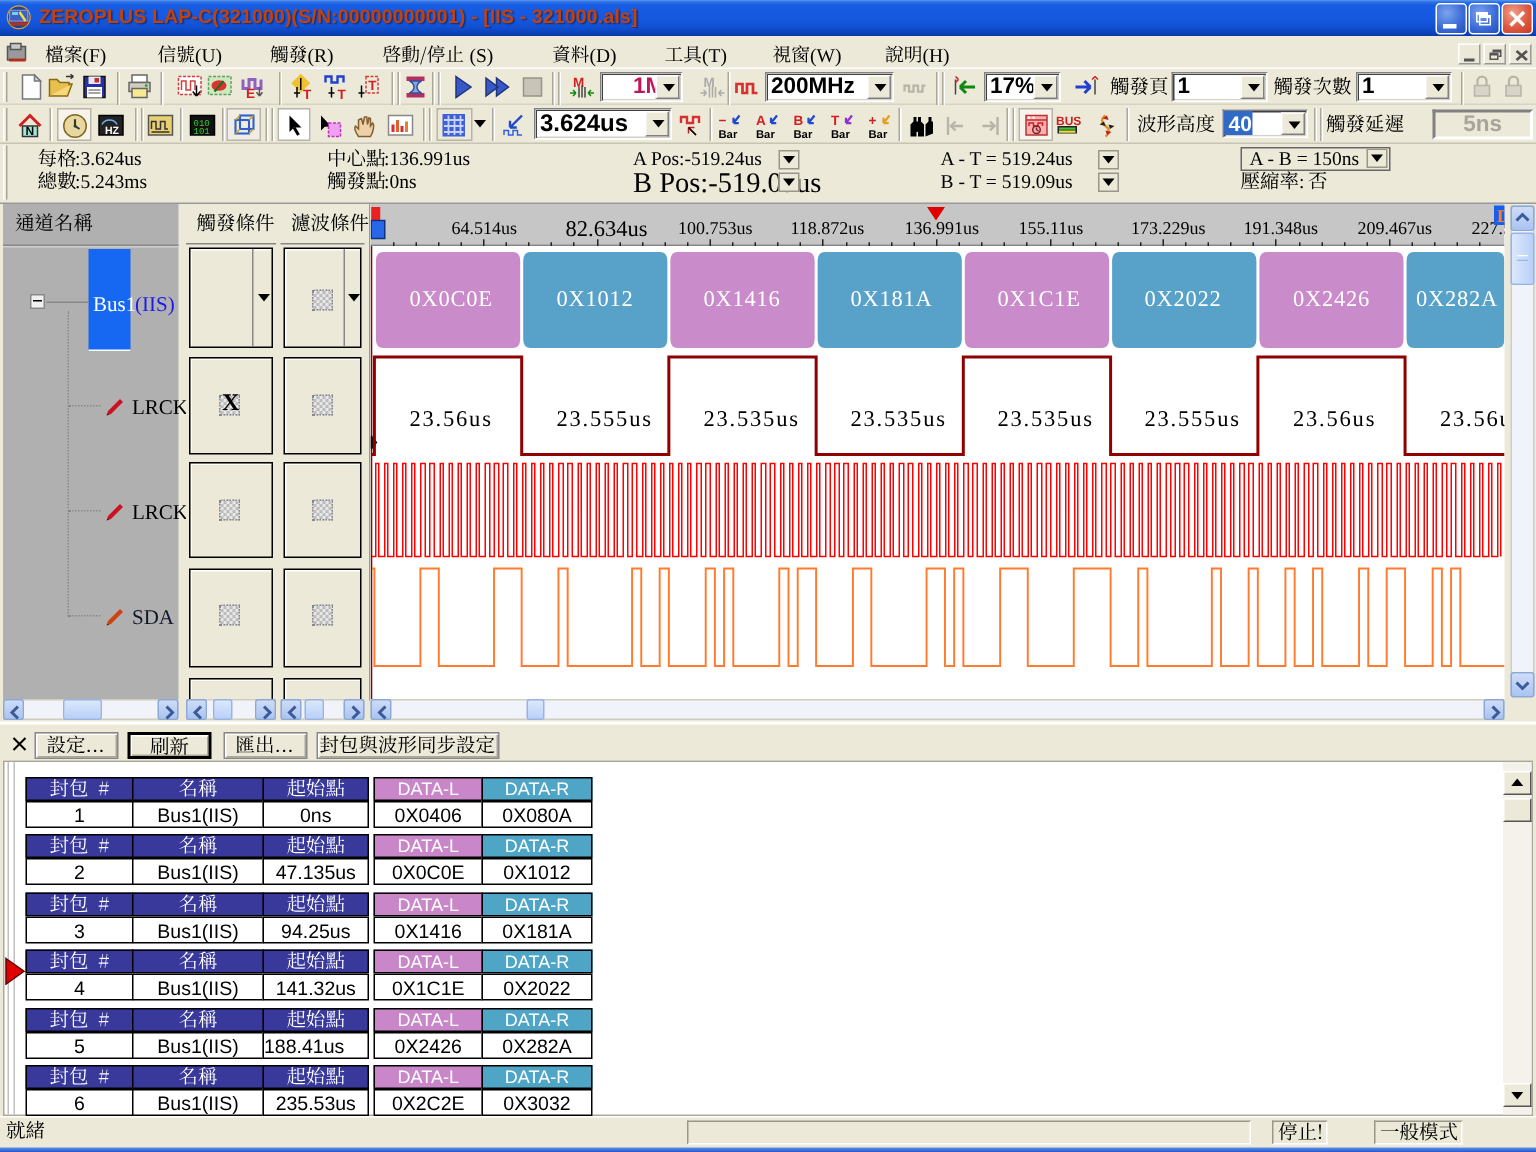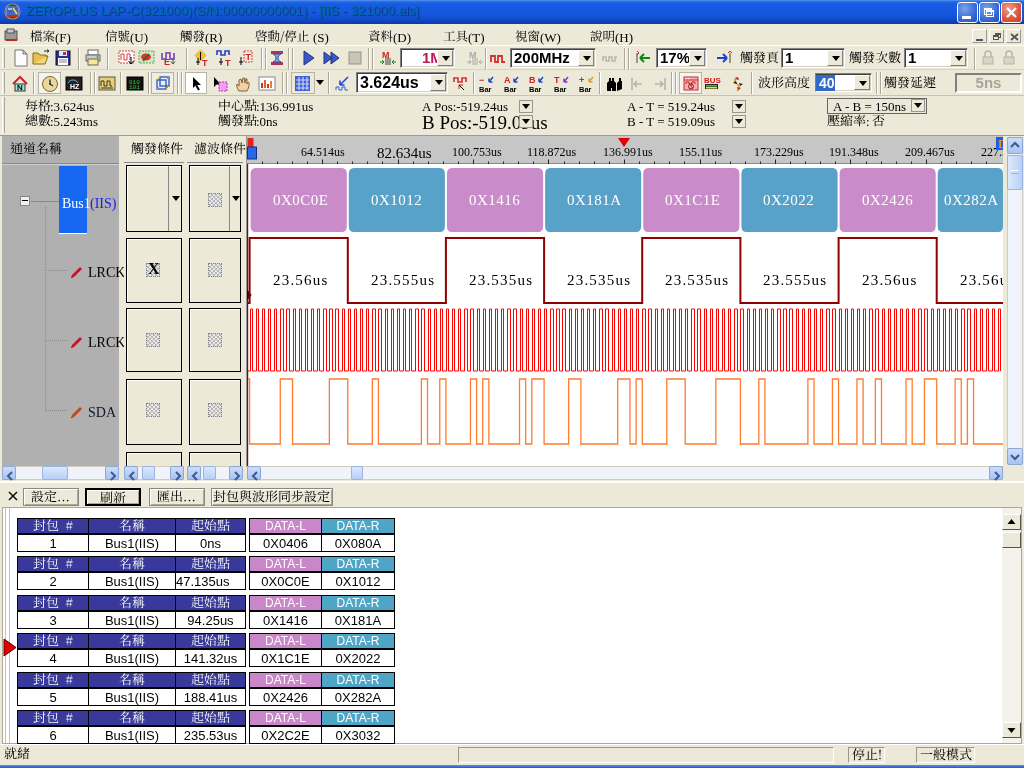--- a/index.html
+++ b/index.html
@@ -74,21 +74,21 @@
 <div style="position:absolute;left:0px;top:0px;width:1024px;height:24px;background:linear-gradient(180deg,#5a96ee 0%,#2a70e8 6%,#185ce4 14%,#1659df 52%,#1150d2 75%,#0c41b8 92%,#0a38a6 100%)"></div>
 <svg width="17" height="17" style="position:absolute;left:4px;top:3px">
     <circle cx="8.5" cy="8.5" r="8" fill="#e8a020"></circle>
     <circle cx="8.5" cy="8.5" r="7.2" fill="#184898"></circle>
     <rect x="2.5" y="4" width="12" height="7" fill="#3060c0" stroke="#88c" stroke-width="1"></rect>
     <rect x="3" y="4.5" width="11" height="6" fill="#4060c0"></rect>
     <path d="M3 12h11v2H3z" fill="#c03010"></path>
     <path d="M4 5h4v2H4z" fill="#70d0f0"></path>
     <path d="M9 5l4 6" stroke="#f0e040" stroke-width="1.6"></path>
   </svg>
-<div style="position:absolute;left:26px;top:3px;font-weight:normal;font-size:13px;color:#0369a1;letter-spacing:0.1px;text-shadow:1px 1px 1px #0a3080;white-space:nowrap">ZEROPLUS LAP-C(321000)(S/N:00000000001) - [IIS - 321000.als]</div>
+<div style="position:absolute;left:26px;top:3px;font-weight:bold;font-size:13px;color:#c2410c;letter-spacing:0.1px;text-shadow:1px 1px 1px #0a3080;white-space:nowrap">ZEROPLUS LAP-C(321000)(S/N:00000000001) - [IIS - 321000.als]</div>
 <div style="position:absolute;left:957px;top:2px;width:21px;height:21px;border-radius:3px;border:1px solid #fff;background:radial-gradient(circle at 35% 30%,#7ba4ec,#3969d6 60%,#2350b8)">
     <div style="position:absolute;left:4px;top:13px;width:9px;height:3px;background:#fff"></div>
   </div>
 <div style="position:absolute;left:979px;top:2px;width:21px;height:21px;border-radius:3px;border:1px solid #fff;background:radial-gradient(circle at 35% 30%,#7ba4ec,#3969d6 60%,#2350b8)">
     <div style="position:absolute;left:6px;top:7px;width:8px;height:7px;border:1px solid #fff;border-top:2px solid #fff"></div>
     <div style="position:absolute;left:4px;top:5px;width:8px;height:7px;border:1px solid #fff;border-top:2px solid #fff;background:transparent"></div>
   </div>
 <div style="position:absolute;left:1001px;top:2px;width:21px;height:21px;border-radius:3px;border:1px solid #fff;background:radial-gradient(circle at 35% 30%,#f0a088,#dd5942 55%,#c93a20)">
     <svg width="19" height="19" style="position:absolute;left:0;top:0">
       <path d="M5 5l9 9M14 5l-9 9" stroke="#fff" stroke-width="2.2"></path>
@@ -789,21 +789,21 @@
       </svg></div></div>
 <div style="position:absolute;left:175px;top:556px;width:71px;height:16px;background:#39399b;border:1px solid #000;text-align:center;overflow:hidden;line-height:13px"><div style="display:inline-block;vertical-align:top;margin-top:0px"><svg width="40" height="16" style="overflow:visible" fill="#fff">
         <use href="#g8D77" transform="translate(0.0,11.2) scale(0.01300,-0.01300)"></use>
         <use href="#g59CB" transform="translate(13.0,11.2) scale(0.01300,-0.01300)"></use>
         <use href="#g9EDE" transform="translate(26.0,11.2) scale(0.01300,-0.01300)"></use>
       </svg></div></div>
 <div style="position:absolute;left:249px;top:556px;width:73px;height:16px;background:#c987c9;border:1px solid #000;text-align:center;color:#fff;font-size:12px;line-height:14px">DATA-L</div>
 <div style="position:absolute;left:321px;top:556px;width:74px;height:16px;background:#4fa5c6;border:1px solid #000;text-align:center;color:#fff;font-size:12px;line-height:14px">DATA-R</div>
 <div style="position:absolute;left:17px;top:572px;width:72px;height:18px;background:#fff;border:1px solid #000;text-align:center;font-size:13px;color:#000;line-height:18px">2</div>
 <div style="position:absolute;left:88px;top:572px;width:88px;height:18px;background:#fff;border:1px solid #000;text-align:center;font-size:13px;color:#000;line-height:18px">Bus1(IIS)</div>
-<div style="position:absolute;left:175px;top:572px;width:71px;height:18px;background:#fff;border:1px solid #000;font-size:13px;color:#000;line-height:18px">47.135us</div>
+<div style="position:absolute;left:175px;top:572px;width:71px;height:18px;background:#fff;border:1px solid #000;text-align:center;font-size:13px;color:#000;line-height:18px">47.135us</div>
 <div style="position:absolute;left:249px;top:572px;width:73px;height:18px;background:#fff;border:1px solid #000;text-align:center;font-size:13px;color:#000;line-height:18px">0X0C0E</div>
 <div style="position:absolute;left:321px;top:572px;width:74px;height:18px;background:#fff;border:1px solid #000;text-align:center;font-size:13px;color:#000;line-height:18px">0X1012</div>
 <div style="position:absolute;left:17px;top:595px;width:72px;height:16px;background:#39399b;border:1px solid #000;text-align:center;overflow:hidden;line-height:13px"><div style="display:inline-block;vertical-align:top;margin-top:0px"><svg width="41" height="16" style="overflow:visible" fill="#fff">
         <use href="#g5C01" transform="translate(0.0,11.2) scale(0.01300,-0.01300)"></use>
         <use href="#g5305" transform="translate(13.0,11.2) scale(0.01300,-0.01300)"></use>
         <use href="#g0023" transform="translate(32.5,11.2) scale(0.01300,-0.01300)"></use>
       </svg></div></div>
 <div style="position:absolute;left:88px;top:595px;width:88px;height:16px;background:#39399b;border:1px solid #000;text-align:center;overflow:hidden;line-height:13px"><div style="display:inline-block;vertical-align:top;margin-top:0px"><svg width="27" height="16" style="overflow:visible" fill="#fff">
         <use href="#g540D" transform="translate(0.0,11.2) scale(0.01300,-0.01300)"></use>
         <use href="#g7A31" transform="translate(13.0,11.2) scale(0.01300,-0.01300)"></use>
@@ -852,21 +852,21 @@
       </svg></div></div>
 <div style="position:absolute;left:175px;top:672px;width:71px;height:16px;background:#39399b;border:1px solid #000;text-align:center;overflow:hidden;line-height:13px"><div style="display:inline-block;vertical-align:top;margin-top:0px"><svg width="40" height="16" style="overflow:visible" fill="#fff">
         <use href="#g8D77" transform="translate(0.0,11.2) scale(0.01300,-0.01300)"></use>
         <use href="#g59CB" transform="translate(13.0,11.2) scale(0.01300,-0.01300)"></use>
         <use href="#g9EDE" transform="translate(26.0,11.2) scale(0.01300,-0.01300)"></use>
       </svg></div></div>
 <div style="position:absolute;left:249px;top:672px;width:73px;height:16px;background:#c987c9;border:1px solid #000;text-align:center;color:#fff;font-size:12px;line-height:14px">DATA-L</div>
 <div style="position:absolute;left:321px;top:672px;width:74px;height:16px;background:#4fa5c6;border:1px solid #000;text-align:center;color:#fff;font-size:12px;line-height:14px">DATA-R</div>
 <div style="position:absolute;left:17px;top:688px;width:72px;height:18px;background:#fff;border:1px solid #000;text-align:center;font-size:13px;color:#000;line-height:18px">5</div>
 <div style="position:absolute;left:88px;top:688px;width:88px;height:18px;background:#fff;border:1px solid #000;text-align:center;font-size:13px;color:#000;line-height:18px">Bus1(IIS)</div>
-<div style="position:absolute;left:175px;top:688px;width:71px;height:18px;background:#fff;border:1px solid #000;text-align:center;font-size:13px;color:#000;line-height:18px">188.41us</div>
+<div style="position:absolute;left:175px;top:688px;width:71px;height:18px;background:#fff;border:1px solid #000;font-size:13px;color:#000;line-height:18px">188.41us</div>
 <div style="position:absolute;left:249px;top:688px;width:73px;height:18px;background:#fff;border:1px solid #000;text-align:center;font-size:13px;color:#000;line-height:18px">0X2426</div>
 <div style="position:absolute;left:321px;top:688px;width:74px;height:18px;background:#fff;border:1px solid #000;text-align:center;font-size:13px;color:#000;line-height:18px">0X282A</div>
 <div style="position:absolute;left:17px;top:710px;width:72px;height:16px;background:#39399b;border:1px solid #000;text-align:center;overflow:hidden;line-height:13px"><div style="display:inline-block;vertical-align:top;margin-top:0px"><svg width="41" height="16" style="overflow:visible" fill="#fff">
         <use href="#g5C01" transform="translate(0.0,11.2) scale(0.01300,-0.01300)"></use>
         <use href="#g5305" transform="translate(13.0,11.2) scale(0.01300,-0.01300)"></use>
         <use href="#g0023" transform="translate(32.5,11.2) scale(0.01300,-0.01300)"></use>
       </svg></div></div>
 <div style="position:absolute;left:88px;top:710px;width:88px;height:16px;background:#39399b;border:1px solid #000;text-align:center;overflow:hidden;line-height:13px"><div style="display:inline-block;vertical-align:top;margin-top:0px"><svg width="27" height="16" style="overflow:visible" fill="#fff">
         <use href="#g540D" transform="translate(0.0,11.2) scale(0.01300,-0.01300)"></use>
         <use href="#g7A31" transform="translate(13.0,11.2) scale(0.01300,-0.01300)"></use>

